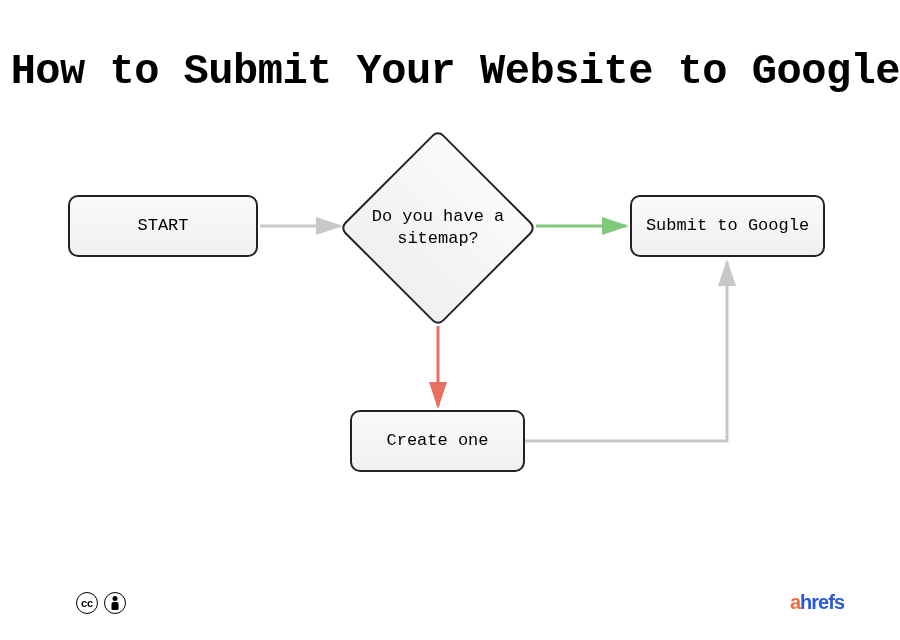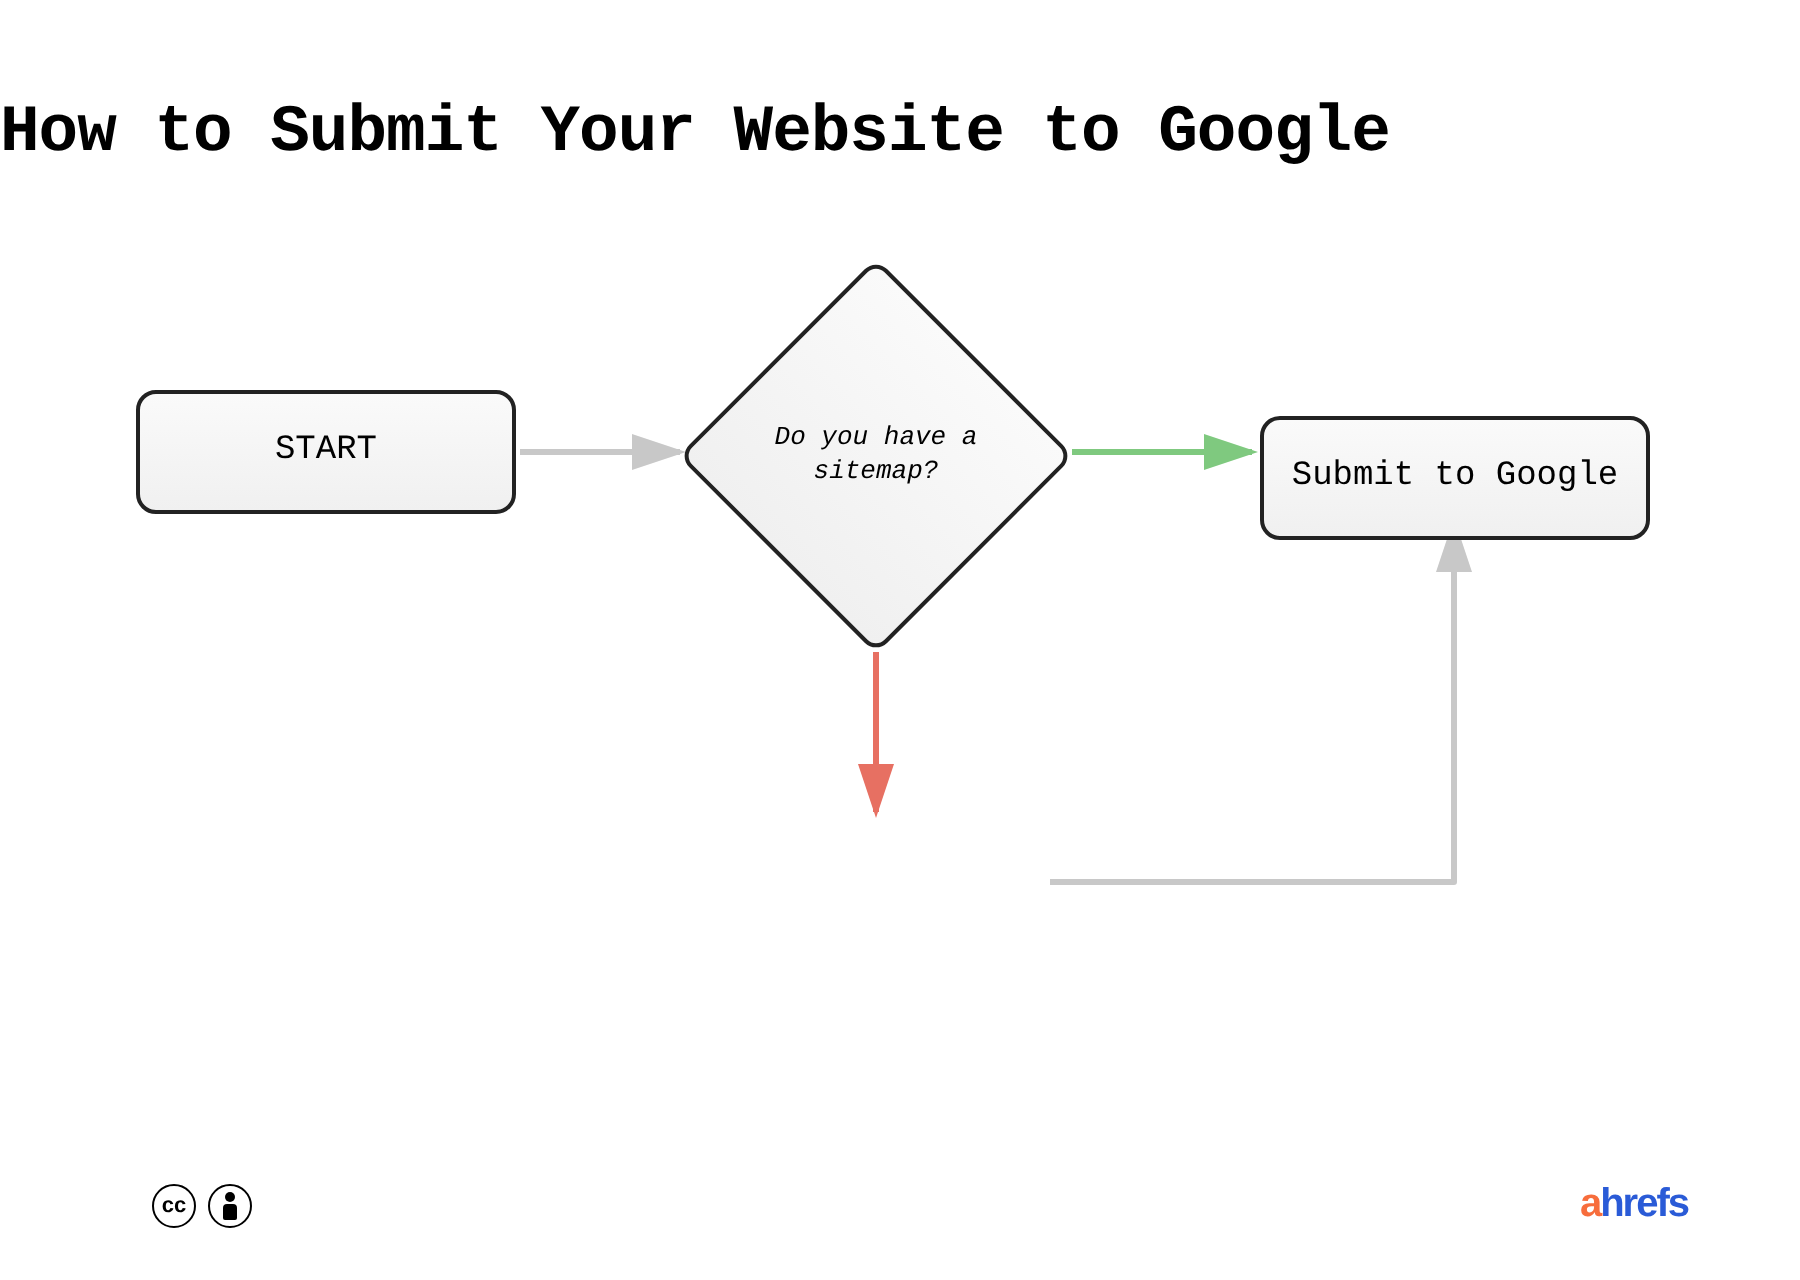--- a/index.html
+++ b/index.html
@@ -8,22 +8,22 @@
       height: 640px;
       background: #fff;
       font-family: 'Courier New', Courier, monospace;
       position: relative;
     }
     .title {
       position: absolute;
       top: 48px;
       left: 0;
       right: 0;
-      text-align: left;
-      font-size: 33px;
+      text-align: right;
+      font-size: 42px;
       font-weight: 900;
       letter-spacing: -0.5px;
       color: #000;
     }
     .flowchart {
       position: absolute;
       top: 120px;
       left: 0;
       width: 812px;
       height: 380px;
@@ -43,21 +43,21 @@
       line-height: 1.25;
     }
     .node-start {
       left: 68px;
       top: 75px;
       width: 190px;
       height: 62px;
     }
     .node-submit {
       left: 630px;
-      top: 88px;
+      top: 75px;
       width: 195px;
       height: 62px;
     }
     .node-create {
       left: 350px;
       top: 290px;
       width: 175px;
       height: 62px;
     }
     .diamond {
@@ -81,25 +81,24 @@
     .diamond-text {
       position: absolute;
       top: 0;
       left: 0;
       width: 196px;
       height: 196px;
       display: flex;
       align-items: center;
       justify-content: center;
       text-align: center;
-      font-size: 13px;
+      font-size: 17px;
       font-weight: normal;
       line-height: 1.3;
       padding: 0 30px;
-      font-style: italic;
     }
     svg.arrows {
       position: absolute;
       top: 0;
       left: 0;
       width: 900px;
       height: 380px;
       pointer-events: none;
     }
     .footer {
@@ -201,20 +200,23 @@
 
   <div class="diamond">
     <div class="diamond-shape"></div>
     <div class="diamond-text">Do you have a sitemap?</div>
   </div>
 
   <div class="node node-submit">
     <span>Submit to Google</span>
   </div>
 
+  <div class="node node-create">
+    <span>Create one</span>
+  </div>
 
 </div>
 
 <div class="footer">
   <div class="cc-icons">
     <div class="cc-icon">cc</div>
     <div class="cc-by"></div>
   </div>
   <div class="brand">
     <span class="brand-a">a</span><span class="brand-rest">hrefs</span>

